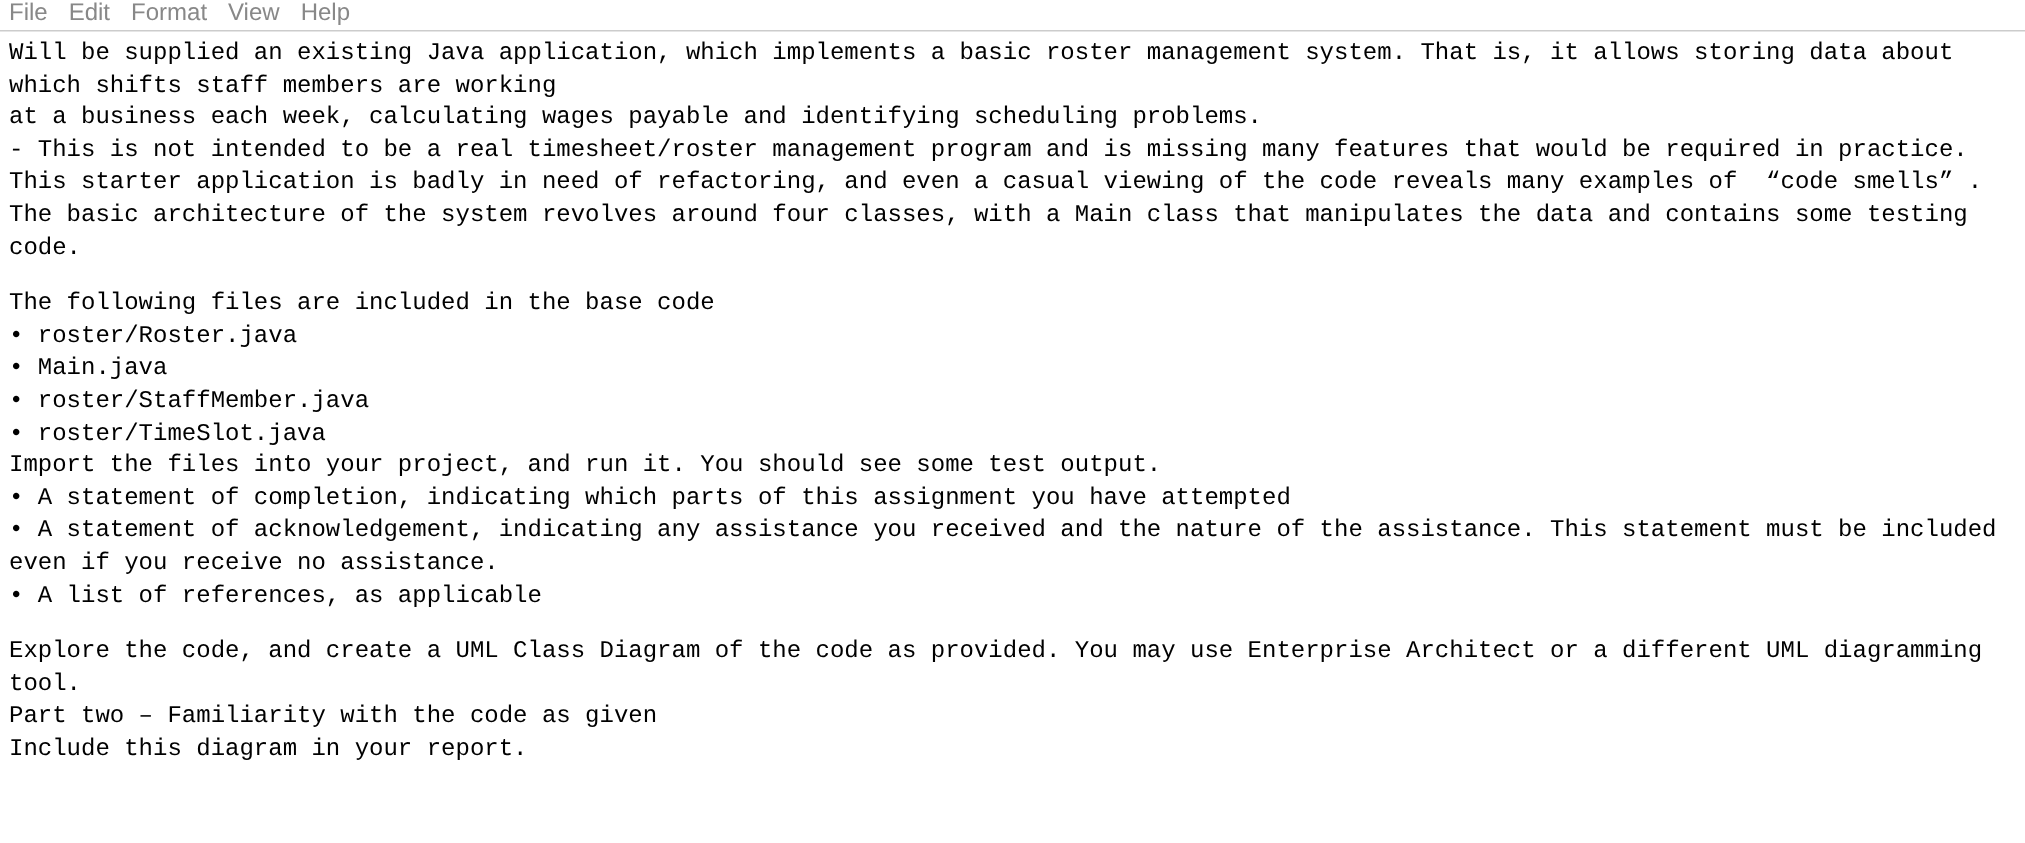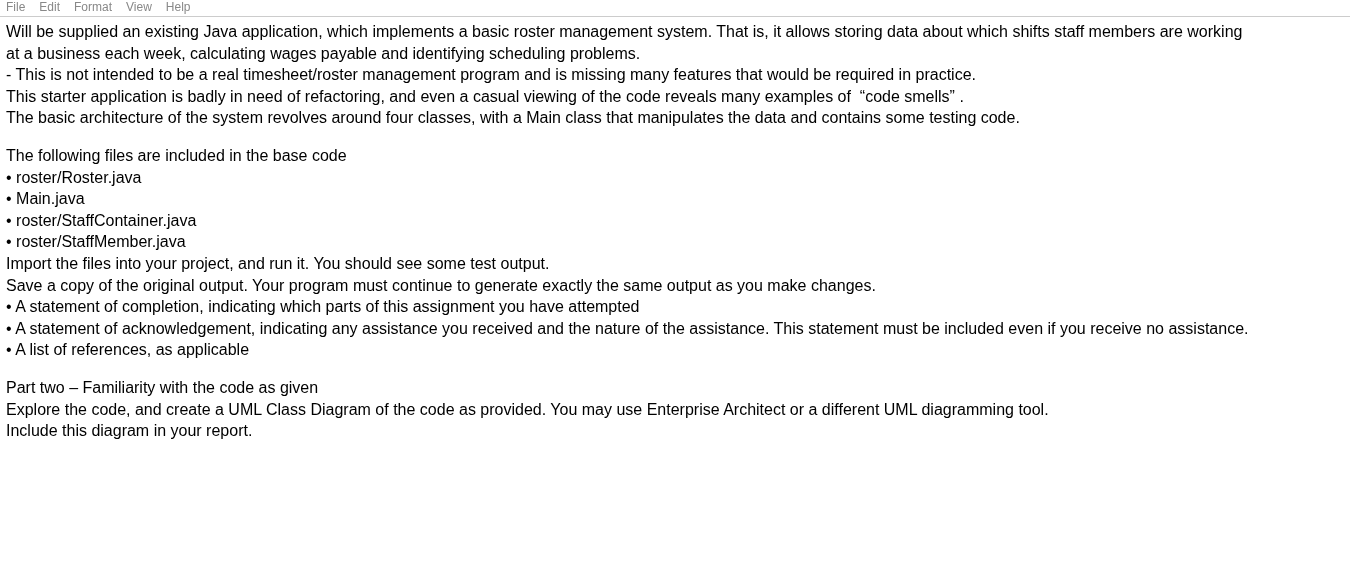--- a/index.html
+++ b/index.html
@@ -8,31 +8,31 @@
       font-size: 16px;
       color: #000;
       background: #fff;
       width: 1350px;
     }
     .menubar {
       display: flex;
       gap: 14px;
       padding: 0 6px 2px 6px;
       border-bottom: 1px solid #ccc;
-      font-size: 12px;
+      font-size: 16px;
       color: #888;
     }
     .menubar-item {
       cursor: default;
     }
     .doc {
       padding: 4px 6px 20px 6px;
       line-height: 1.35;
     }
-    .line { display: block; }
+    .line { display: block; font-family: Liberation Mono, monospace; }
     .spacer { height: 1em; }
   </style>
 </head>
 <body>
 
 <div class="menubar">
   <span class="menubar-item">File</span>
   <span class="menubar-item">Edit</span>
   <span class="menubar-item">Format</span>
   <span class="menubar-item">View</span>
@@ -44,26 +44,25 @@
   <span class="line">at a business each week, calculating wages payable and identifying scheduling problems.</span>
   <span class="line">- This is not intended to be a real timesheet/roster management program and is missing many features that would be required in practice.</span>
   <span class="line">This starter application is badly in need of refactoring, and even a casual viewing of the code reveals many examples of &nbsp;“code smells”&nbsp;.</span>
   <span class="line">The basic architecture of the system revolves around four classes, with a Main class that manipulates the data and contains some testing code.</span>
 
   <div class="spacer"></div>
 
   <span class="line">The following files are included in the base code</span>
   <span class="line">• roster/Roster.java</span>
   <span class="line">• Main.java</span>
-  <span class="line">• roster/StaffContainer.java</span>
   <span class="line">• roster/StaffMember.java</span>
+  <span class="line">• roster/TimeSlot.java</span>
   <span class="line">Import the files into your project, and run it. You should see some test output.</span>
-  <span class="line">Save a copy of the original output. Your program must continue to generate exactly the same output as you make changes.</span>
   <span class="line">• A statement of completion, indicating which parts of this assignment you have attempted</span>
   <span class="line">• A statement of acknowledgement, indicating any assistance you received and the nature of the assistance. This statement must be included even if you receive no assistance.</span>
   <span class="line">• A list of references, as applicable</span>
 
   <div class="spacer"></div>
 
+  <span class="line">Explore the code, and create a UML Class Diagram of the code as provided. You may use Enterprise Architect or a different UML diagramming tool.</span>
   <span class="line">Part two – Familiarity with the code as given</span>
-  <span class="line">Explore the code, and create a UML Class Diagram of the code as provided. You may use Enterprise Architect or a different UML diagramming tool.</span>
   <span class="line">Include this diagram in your report.</span>
 </div>
 
 </body></html>

